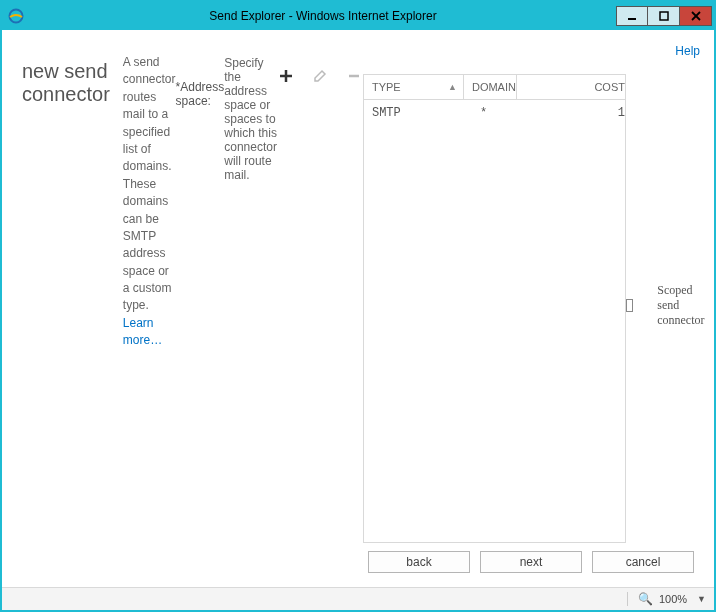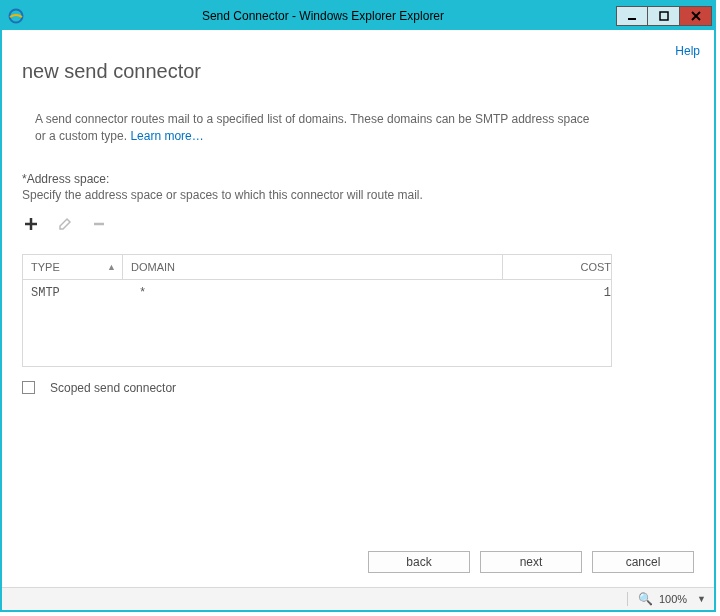--- a/index.html
+++ b/index.html
@@ -74,21 +74,21 @@
     right: 14px;
     top: 14px;
     color: #0072c6;
     font-size: 12px;
     text-decoration: none;
   }
   .page {
     padding: 24px 20px 0 20px;
     flex: 1;
     display: flex;
-    flex-direction: column;
+    flex-direction: row;
   }
   h1.page-title {
     font-size: 20px;
     font-weight: 200;
     color: #555;
     margin: 6px 0 28px 0;
   }
   .desc {
     color: #666;
     font-size: 12px;
@@ -156,23 +156,24 @@
     font-size: 9px;
     color: #888;
     margin-left: auto;
     margin-right: 6px;
   }
   
   .check-row {
     margin-top: 14px;
     display: flex;
     align-items: center;
-    gap: 15px;
+    gap: 24px;
     color: #555;
     font-size: 12px;
+    font-family: Liberation Serif, serif;
   }
   .checkbox {
     width: 13px; height: 13px;
     border: 1px solid #888;
     background: #fff;
     box-sizing: border-box;
   }
   
   .footer {
     display: flex;
@@ -217,21 +218,21 @@
 
 <div class="window">
 
   <div class="titlebar">
     <span class="ie-icon">
       <svg viewBox="0 0 16 16" width="16" height="16">
         <circle cx="8" cy="8" r="6.5" fill="none" stroke="#1e6fb5" stroke-width="2"></circle>
         <path d="M2 9 Q8 5 14 9" fill="none" stroke="#f7b100" stroke-width="2"></path>
       </svg>
     </span>
-    <span class="title-text">Send Connector - Windows Explorer Explorer</span>
+    <span class="title-text">Send Explorer - Windows Internet Explorer</span>
     <div class="win-controls">
       <div class="win-btn">
         <svg width="12" height="12">
             <line x1="2" y1="9" x2="10" y2="9" stroke="#000" stroke-width="2"></line>
           </svg>
       </div>
       <div class="win-btn">
         <svg width="12" height="12">
             <rect x="2" y="2" width="8" height="8" fill="none" stroke="#000" stroke-width="1.5"></rect>
           </svg>

